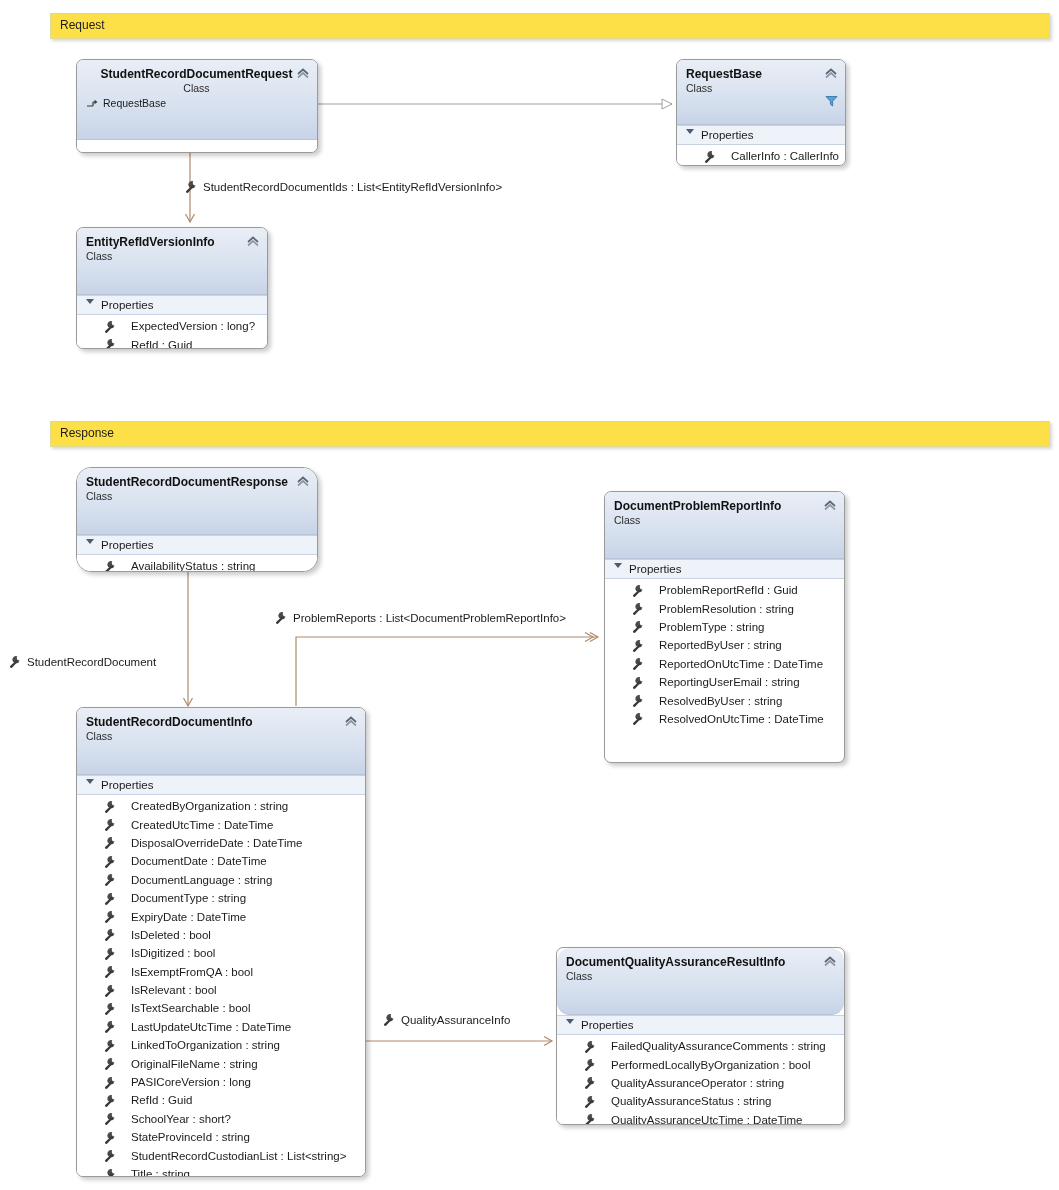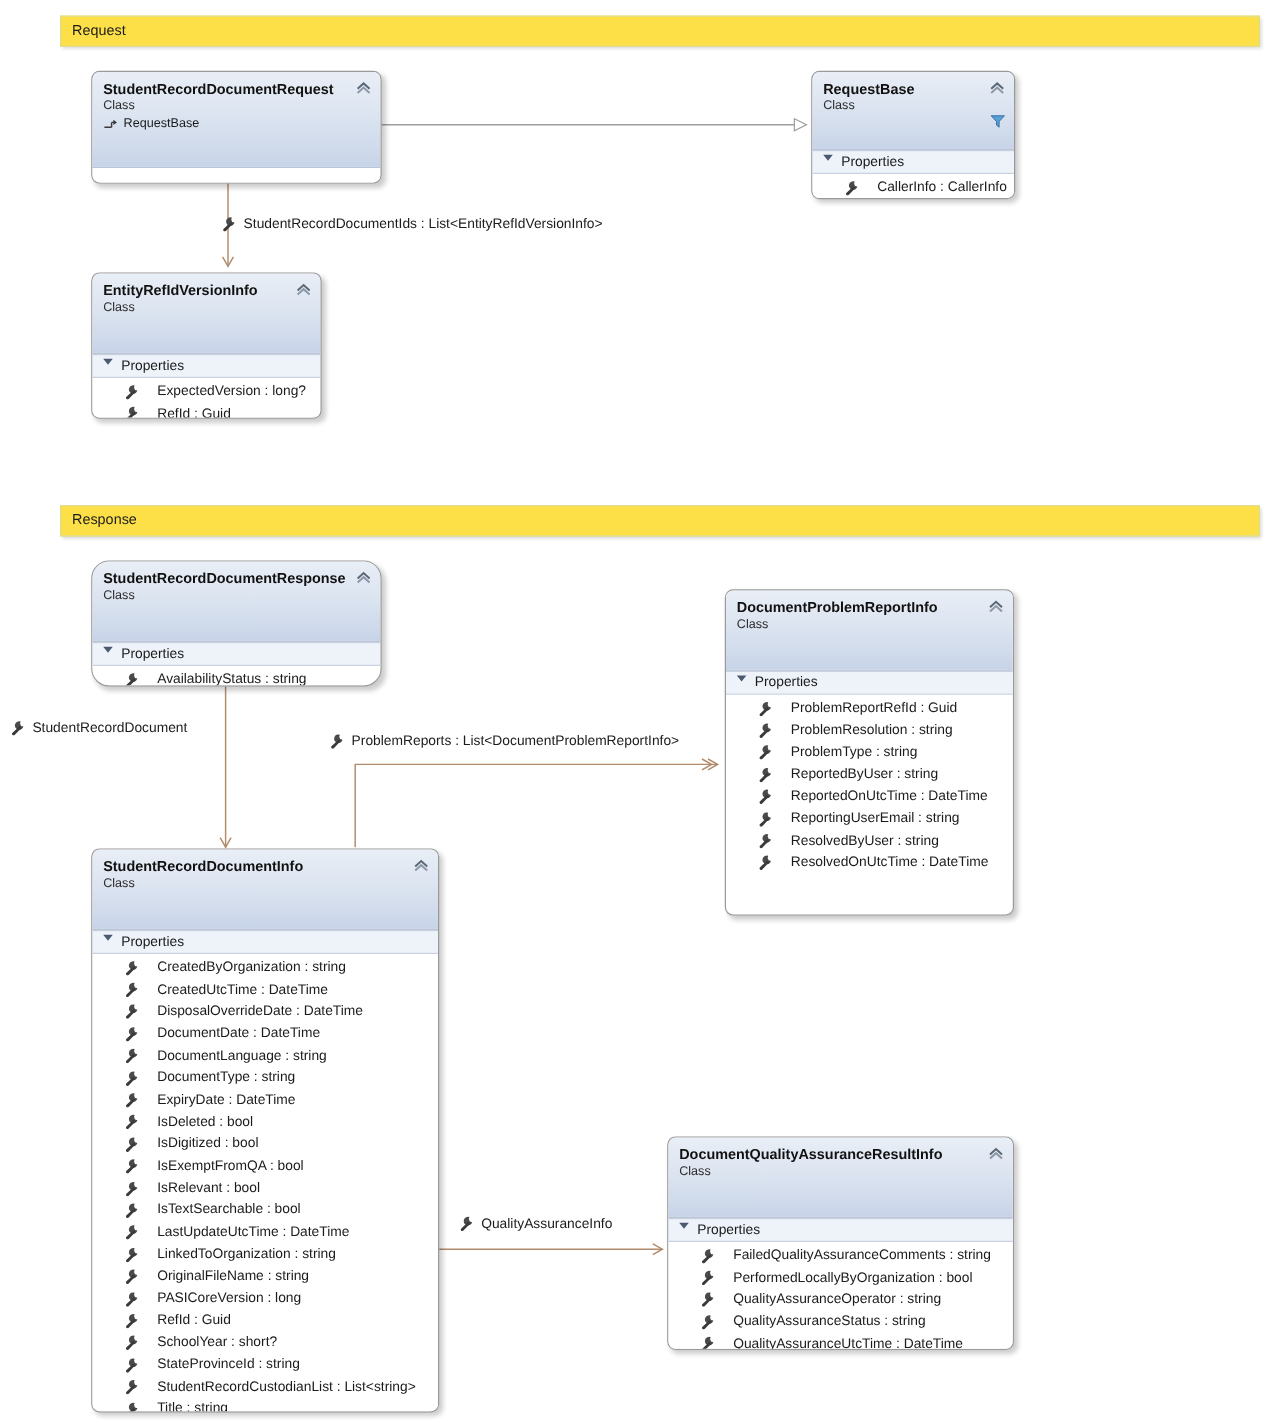--- a/index.html
+++ b/index.html
@@ -184,21 +184,21 @@
 
   <div class="band" style="left:50px; top:13px; width:1000px; height:26px;">
     <span class="band-label">Request</span>
   </div>
 
   <div class="band" style="left:50px; top:421px; width:1000px; height:26px;">
     <span class="band-label">Response</span>
   </div>
 
   <div class="cls" style="left:76px; top:59px; width:242px; height:94px;">
-    <div class="cls-head" style="height:65px;">
+    <div class="cls-head" style="height:65px;text-align:center;">
       <div class="cls-title">StudentRecordDocumentRequest</div>
       <div class="cls-stereo">Class</div>
       <div class="cls-base">
         <svg class="wrench" viewBox="0 0 13 13">
           <path d="M1,9 L7,9 M7,9 L7,5 M7,5 L10,5" fill="none" stroke="#3a3a3a" stroke-width="1.2"></path>
           <path d="M8.5,2.8 L11.5,5 L8.5,7.2 z" fill="#3a3a3a"></path>
         </svg>
         <span>RequestBase</span>
       </div>
       <svg class="collapse-ico" viewBox="0 0 14 12">
@@ -522,21 +522,21 @@
           <svg class="wrench" viewBox="0 0 13 13">
             <path d="M9.2,1.2 a3.6,3.6 0 1 0 2.3,4.3 l-2.0,-0.6 -0.8,-2.0 z" fill="#4a4a4a"></path>
             <path d="M8.3,5.2 L2.2,10.9 a1.3,1.3 0 0 0 1.8,1.8 L9.9,6.6 z" fill="#3a3a3a"></path>
           </svg>
           <span>Title : string</span>
         </div>
     </div>
   </div>
 
   <div class="cls" style="left:556px; top:947px; width:289px; height:178px;">
-    <div class="cls-head" style="height:52px;">
+    <div class="cls-head" style="height:52px;border-radius:13px;">
       <div class="cls-title">DocumentQualityAssuranceResultInfo</div>
       <div class="cls-stereo">Class</div>
       <svg class="collapse-ico" viewBox="0 0 14 12">
         <path d="M2,7 L7,2.5 L12,7" fill="none" stroke="#5b6878" stroke-width="1.7"></path>
         <path d="M2,10.5 L7,6 L12,10.5" fill="none" stroke="#8d99a8" stroke-width="1.7"></path>
       </svg>
     </div>
     <div class="compartment-title">
       <span class="tri-down"></span>
       <span>Properties</span>
@@ -581,21 +581,21 @@
   </div>
 
   <div class="conn-label" style="left:184px; top:180px;">
     <svg class="wrench" viewBox="0 0 13 13">
         <path d="M9.2,1.2 a3.6,3.6 0 1 0 2.3,4.3 l-2.0,-0.6 -0.8,-2.0 z" fill="#4a4a4a"></path>
         <path d="M8.3,5.2 L2.2,10.9 a1.3,1.3 0 0 0 1.8,1.8 L9.9,6.6 z" fill="#3a3a3a"></path>
       </svg>
     <span>StudentRecordDocumentIds : List&lt;EntityRefIdVersionInfo&gt;</span>
   </div>
 
-  <div class="conn-label" style="left:8px; top:600px;">
+  <div class="conn-label" style="left:8px; top:655px;">
     <svg class="wrench" viewBox="0 0 13 13">
         <path d="M9.2,1.2 a3.6,3.6 0 1 0 2.3,4.3 l-2.0,-0.6 -0.8,-2.0 z" fill="#4a4a4a"></path>
         <path d="M8.3,5.2 L2.2,10.9 a1.3,1.3 0 0 0 1.8,1.8 L9.9,6.6 z" fill="#3a3a3a"></path>
       </svg>
     <span>StudentRecordDocument</span>
   </div>
 
   <div class="conn-label" style="left:274px; top:611px;">
     <svg class="wrench" viewBox="0 0 13 13">
         <path d="M9.2,1.2 a3.6,3.6 0 1 0 2.3,4.3 l-2.0,-0.6 -0.8,-2.0 z" fill="#4a4a4a"></path>

